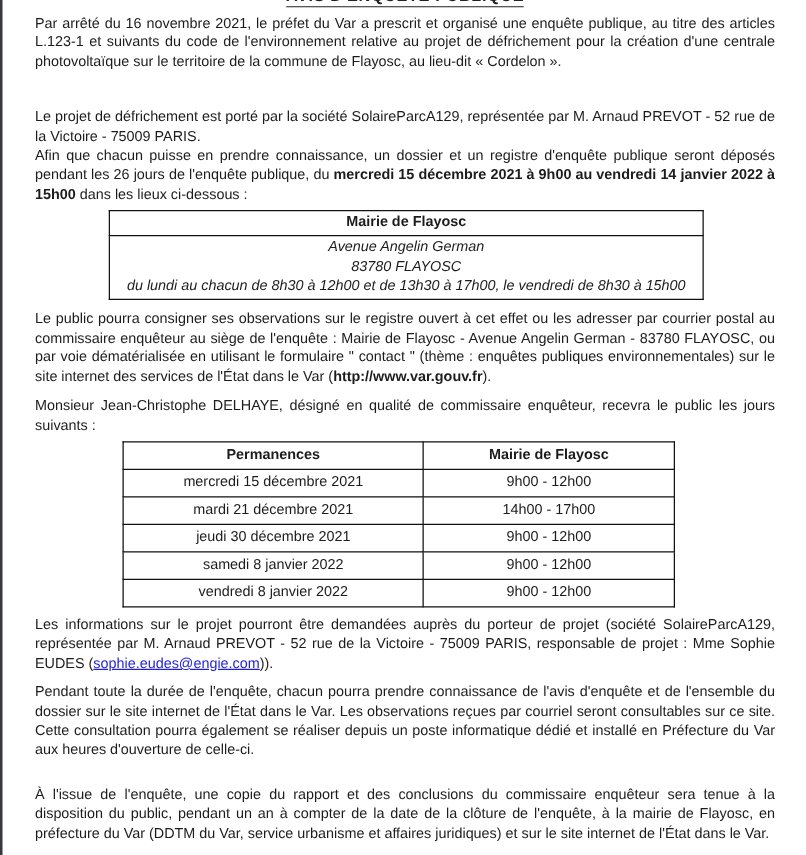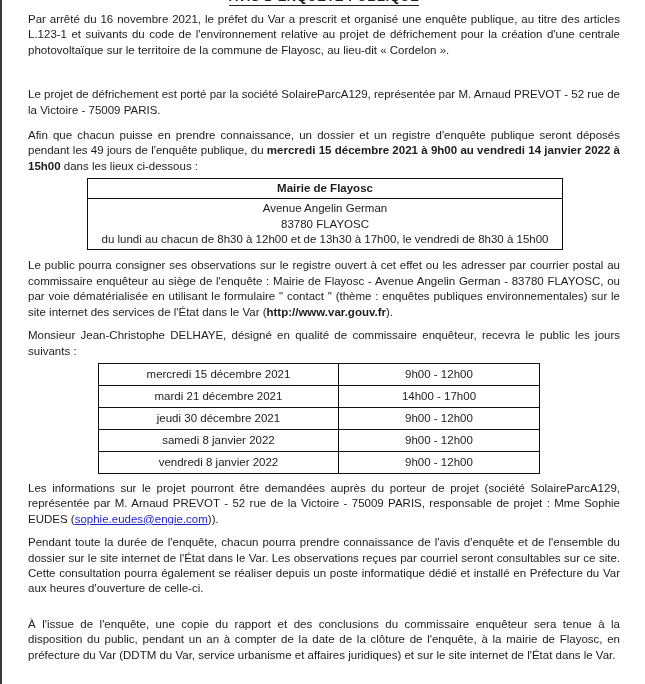--- a/index.html
+++ b/index.html
@@ -42,21 +42,21 @@
     color: #222;
   }
 
   p {
     margin: 0;
     font-size: 11.5px;
     line-height: 15.4px;
     text-align: justify;
   }
   .mb15 { margin-bottom: 29px; }
-  .mb10 { margin-bottom: 10px; }
+  .mb10 { }
   .mb8  { margin-bottom: 8px; }
   .mb4  { margin-bottom: 4px; }
   .mb20 { margin-bottom: 20px; }
   b, strong, th { font-weight: bold; }
 
   a.email-link {
     color: #1f1fd4;
     cursor: pointer;
   }
 
@@ -68,21 +68,21 @@
   }
   table, th, td { border: 1.5px solid #111; }
   th, td { text-align: center; vertical-align: middle; }
 
   .venue-table {
     width: 476px;
     margin-left: 59px;
     margin-bottom: 8px;
   }
   .venue-table th { height: 17px; padding: 1px 4px; }
-  .venue-table td { padding: 2px 4px; }
+  .venue-table td { padding: 2px 4px; font-style: italic; }
 
   .schedule-table {
     width: 442px;
     margin-left: 70px;
     margin-bottom: 7px;
   }
   .schedule-table th, .schedule-table td { height: 19px; padding: 1px 4px; }
   .schedule-table .col-date  { width: 241px; }
   .schedule-table .col-hours { width: 201px; }
 </style>
@@ -95,21 +95,21 @@
     <div class="title-clip">
       <div class="title-inner">
         <span class="title-text">AVIS D'ENQUÊTE PUBLIQUE</span>
       </div>
     </div>
 
     <p class="mb15"><span>Par arrêté du 16 novembre 2021, le préfet du Var a prescrit et organisé une enquête publique, au titre des articles L.123-1 et suivants du code de l'environnement relative au projet de défrichement pour la création d'une centrale photovoltaïque sur le territoire de la commune de Flayosc, au lieu-dit « Cordelon ».</span></p>
 
     <p class="mb10"><span>Le projet de défrichement est porté par la société SolaireParcA129, représentée par M. Arnaud PREVOT - 52 rue de la Victoire - 75009 PARIS.</span></p>
 
-    <p class="mb4"><span>Afin que chacun puisse en prendre connaissance, un dossier et un registre d'enquête publique seront déposés pendant les 49 jours de l'enquête publique, du </span><b>mercredi 15 décembre 2021 à 9h00 au vendredi 14 janvier 2022 à 15h00</b><span> dans les lieux ci-dessous :</span></p>
+    <p class="mb4"><span>Afin que chacun puisse en prendre connaissance, un dossier et un registre d'enquête publique seront déposés pendant les 26 jours de l'enquête publique, du </span><b>mercredi 15 décembre 2021 à 9h00 au vendredi 14 janvier 2022 à 15h00</b><span> dans les lieux ci-dessous :</span></p>
 
     <table class="venue-table">
       <tbody>
         <tr>
           <th>Mairie de Flayosc</th>
         </tr>
         <tr>
           <td>
             <div>Avenue Angelin German</div>
             <div>83780 FLAYOSC</div>
@@ -118,20 +118,24 @@
         </tr>
       </tbody>
     </table>
 
     <p class="mb8"><span>Le public pourra consigner ses observations sur le registre ouvert à cet effet ou les adresser par courrier postal au commissaire enquêteur au siège de l'enquête : Mairie de Flayosc - Avenue Angelin German - 83780 FLAYOSC, ou par voie dématérialisée en utilisant le formulaire " contact " (thème : enquêtes publiques environnementales) sur le site internet des services de l'État dans le Var (</span><b>http://www.var.gouv.fr</b><span>).</span></p>
 
     <p class="mb4"><span>Monsieur Jean-Christophe DELHAYE, désigné en qualité de commissaire enquêteur, recevra le public les jours suivants :</span></p>
 
     <table class="schedule-table">
       <tbody>
+        <tr>
+          <th class="col-date">Permanences</th>
+          <th class="col-hours">Mairie de Flayosc</th>
+        </tr>
         <tr>
           <td class="col-date">mercredi 15 décembre 2021</td>
           <td class="col-hours">9h00 - 12h00</td>
         </tr>
         <tr>
           <td class="col-date">mardi 21 décembre 2021</td>
           <td class="col-hours">14h00 - 17h00</td>
         </tr>
         <tr>
           <td class="col-date">jeudi 30 décembre 2021</td>

